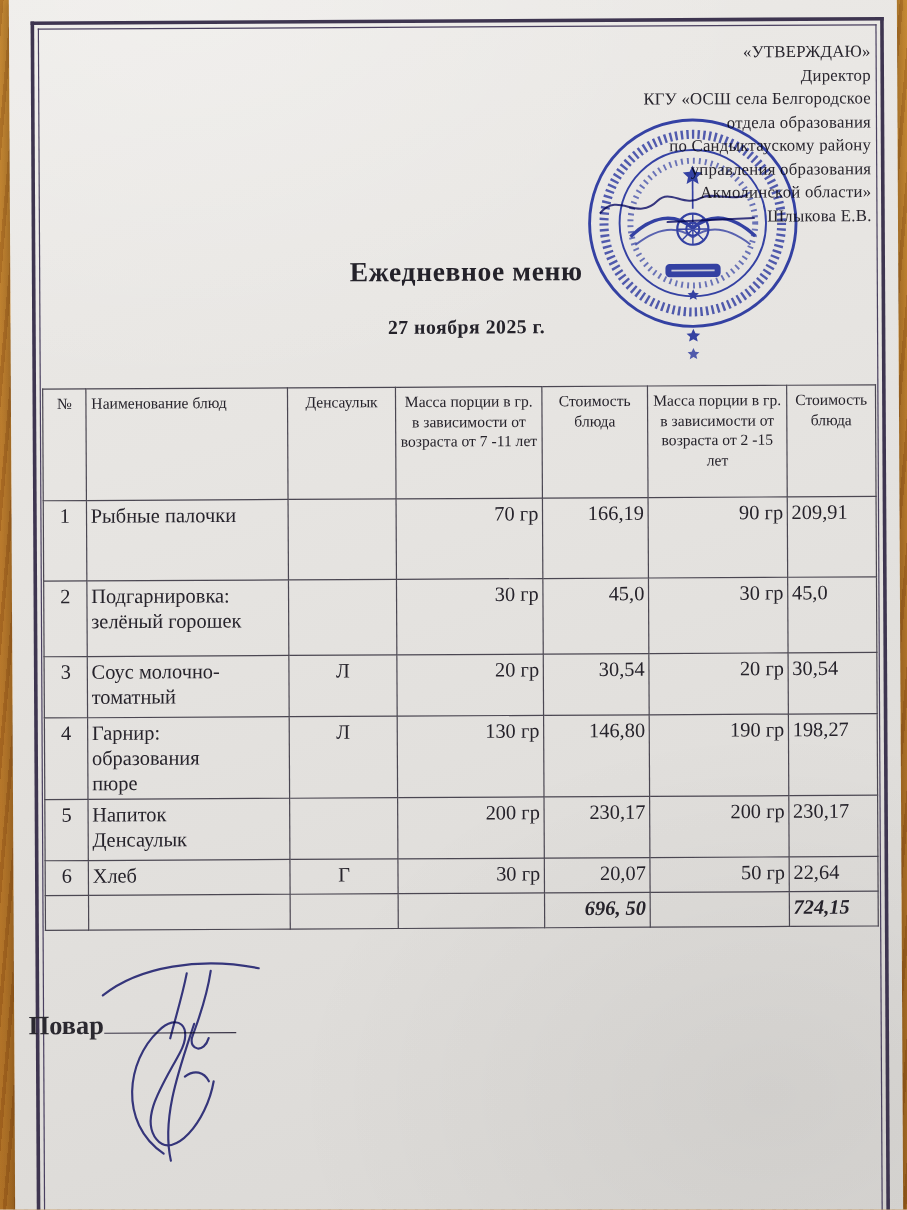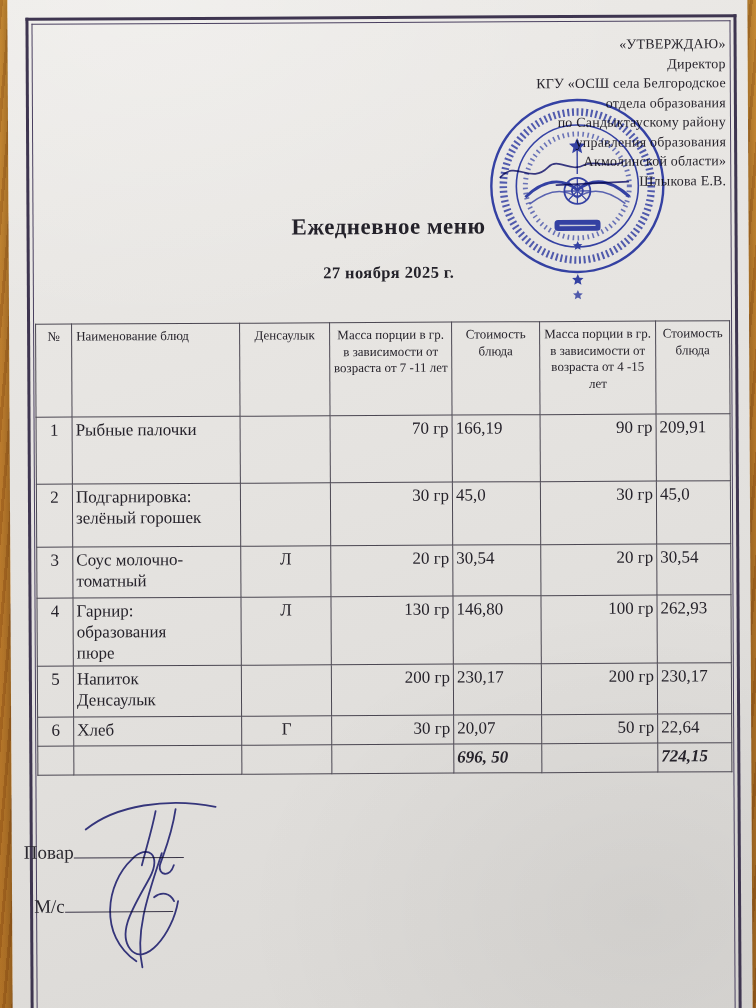--- a/index.html
+++ b/index.html
@@ -51,28 +51,28 @@
     border:1px solid #4b4752;vertical-align:top;padding:2px 3px;
     overflow:hidden;
   }
   table.menu th{font-weight:normal;font-size:13px;line-height:16.5px;text-align:center;height:86px;padding-top:4px;}
   table.menu th.left{text-align:left;padding-left:4px;}
   table.menu td{font-size:17px;line-height:21px;}
   td.num{text-align:center;}
   td.dish{white-space:pre-line;padding-left:6px;margin-left:16px;}
   td.allg{text-align:center;}
   td.mass{text-align:right;}
-  td.cost{text-align:left;}
+  td.cost{text-align:right;}
   td.cost-r{text-align:left;padding-right:4px;}
   tr.r1 td{height:62px} tr.r2 td{height:58px} tr.r3 td{height:46px}
   tr.r4 td{height:62px} tr.r5 td{height:46px} tr.r6 td{height:24px}
   tr.totals td{height:24px;font-weight:bold;font-style:italic;}
   .stamp{position:absolute;left:477px;top:101px;mix-blend-mode:multiply;opacity:.93;}
   .sig-ink{position:absolute;mix-blend-mode:multiply;}
-  .sig-block{position:absolute;color:#2b2930;font-size:19px;}
+  .sig-block{position:absolute;color:#2b2930;font-size:22px;font-weight:bold;}
   .sig-line{display:inline-block;border-bottom:1.6px solid #3a3547;height:14px;vertical-align:baseline;}
 </style>
 </head>
 <body>
 
 <div class="paper">
 
   <div class="frame-outer">
     <div class="frame-inner"></div>
   </div>
@@ -131,21 +131,21 @@
         <col class="c6">
         <col class="c7">
     </colgroup>
     <thead>
       <tr>
         <th>№</th>
         <th class="left">Наименование блюд</th>
         <th>Денсаулык</th>
         <th>Масса порции в гр. в зависимости от возраста от 7 -11 лет</th>
         <th>Стоимость блюда</th>
-        <th>Масса порции в гр. в зависимости от возраста от 4 -15 лет</th>
+        <th>Масса порции в гр. в зависимости от возраста от 2 -15 лет</th>
         <th>Стоимость блюда</th>
       </tr>
     </thead>
     <tbody>
       <tr class="r1">
         <td class="num">1</td>
         <td class="dish">Рыбные палочки</td>
         <td class="allg"></td>
         <td class="mass">70 гр</td>
         <td class="cost">166,19</td>
@@ -173,22 +173,22 @@
         <td class="cost-r">30,54</td>
       </tr>
       <tr class="r4">
         <td class="num">4</td>
         <td class="dish">Гарнир:
 образования
 пюре</td>
         <td class="allg">Л</td>
         <td class="mass">130 гр</td>
         <td class="cost">146,80</td>
-        <td class="mass">100 гр</td>
-        <td class="cost-r">262,93</td>
+        <td class="mass">190 гр</td>
+        <td class="cost-r">198,27</td>
       </tr>
       <tr class="r5">
         <td class="num">5</td>
         <td class="dish">Напиток
 Денсаулык</td>
         <td class="allg"></td>
         <td class="mass">200 гр</td>
         <td class="cost">230,17</td>
         <td class="mass">200 гр</td>
         <td class="cost-r">230,17</td>
@@ -210,23 +210,20 @@
         <td class="cost">696, 50</td>
         <td></td>
         <td class="cost-r">724,15</td>
       </tr>
     </tbody>
   </table>
 
   <div class="sig-block" style="left:12px;top:846px;">
     <span>Повар</span><span class="sig-line" style="width:110px;"></span>
   </div>
-  <div class="sig-block" style="left:22px;top:900px;">
-    <span>М/с</span><span class="sig-line" style="width:108px;"></span>
-  </div>
 
   <svg class="sig-ink" style="left:58px;top:796px;" width="170" height="100" viewBox="0 0 170 100">
     <g stroke="#3c3d8f" stroke-width="1.8" fill="none" stroke-linecap="round">
       <path d="M16,38 C46,14 98,6 146,16"></path>
       <path d="M86,20 C82,40 76,58 72,74"></path>
       <path d="M106,18 C102,44 94,62 90,74 C88,84 100,87 104,74"></path>
     </g>
   </svg>
 
   <svg class="sig-ink" style="left:58px;top:840px;" width="160" height="150" viewBox="0 0 160 150">

